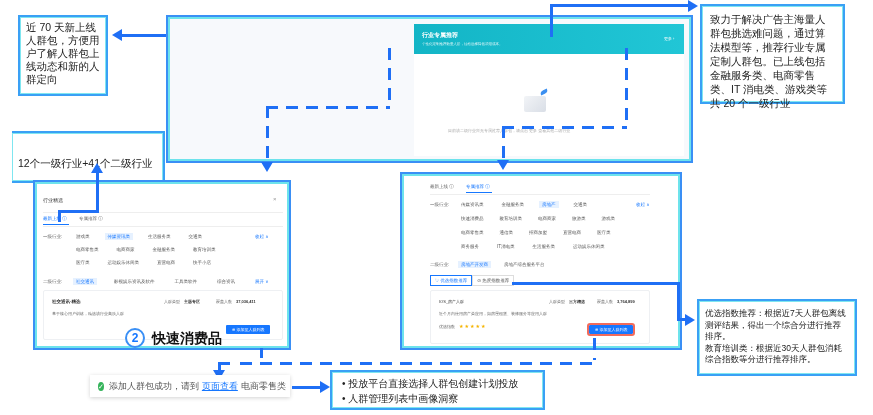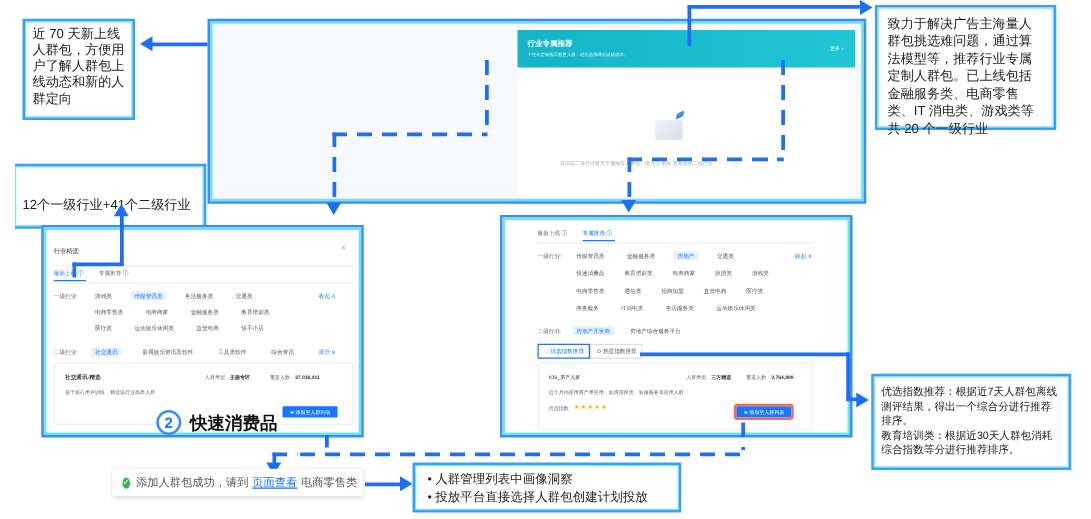--- a/index.html
+++ b/index.html
@@ -216,15 +216,15 @@
   <span style="display:inline-block;width:9px;height:9px;border-radius:50%;background:#34b35a;color:#fff;font-size:7px;line-height:9px;text-align:center;margin-right:5px;">✓</span>
   <span>添加人群包成功，请到</span>
   <span style="color:#1677ff;text-decoration:underline;margin:0 3px;">页面查看</span>
   <span>电商零售类</span>
 </div>
 
 <div class="line" style="left:292px;top:386px;width:30px;height:3px;"></div>
 <div class="arrow-r" style="left:320px;top:381px;"></div>
 
 <div class="note" style="left:330px;top:370px;width:215px;height:40px;padding:4px 10px;font-size:10px;line-height:15px;">
+  <div>• <span>投放平台直接选择人群包创建计划投放</span></div>
   <div>• <span>人群管理列表中画像洞察</span></div>
-  <div>• <span>投放平台直接选择人群包创建计划投放</span></div>
 </div>
 
 </body></html>

